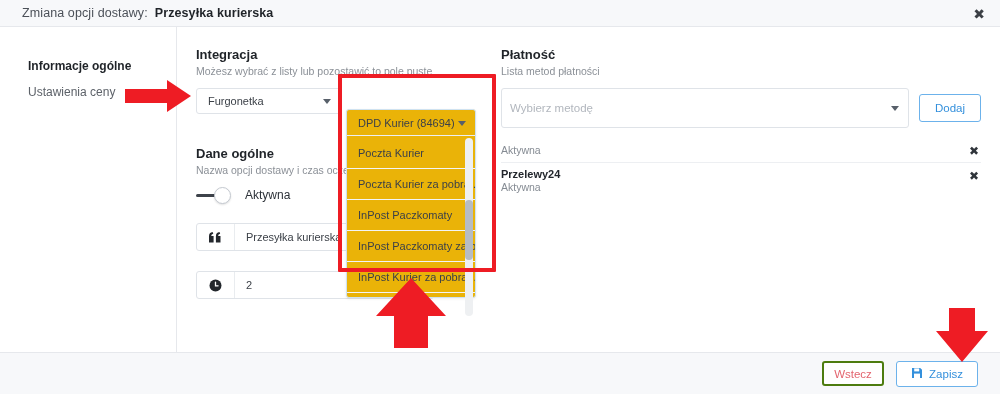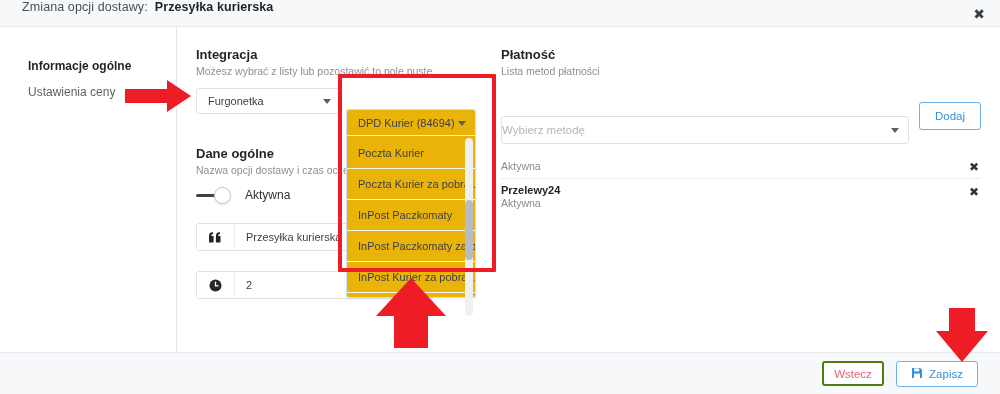--- a/index.html
+++ b/index.html
@@ -14,21 +14,21 @@
     width: 1000px; height: 394px;
     background: #ffffff;
   }
 
   
   .header {
     position: absolute; left: 0; top: 0;
     width: 1000px; height: 27px;
     background: #f7f8fa;
     border-bottom: 1px solid #e6e8ec;
-    display: flex; align-items: flex-start;
+    display: flex; align-items: center;
   }
   .header-title-wrap {
     display: flex; align-items: baseline; gap: 7px;
     margin-left: 22px;
   }
   .header-prefix {
     font-size: 12.5px; color: #4b5058; letter-spacing: .1px;
   }
   .header-name {
     font-size: 12.5px; color: #1f2328; font-weight: bold; letter-spacing: .1px;
@@ -126,25 +126,25 @@
   }
   .input-field {
     flex: 1; display: flex; align-items: center;
     padding-left: 11px; font-size: 11px; color: #3c4148;
   }
 
   
   .pay-row { display: flex; align-items: center; gap: 10px; }
   .pay-select {
     position: relative;
-    flex: 1; height: 28px;
+    flex: 1; height: 40px;
     border: 1px solid #dfe3e8; border-radius: 3px;
     background: #fff;
-    display: flex; align-items: center; padding: 0 20px 0 0;
-    font-size: 11.5px; color: #b2b7be; cursor: pointer; margin-top: 28px;
+    display: flex; align-items: center; padding: 0 20px 0 8px;
+    font-size: 11.5px; color: #b2b7be; cursor: pointer;
   }
   .btn-add {
     width: 62px; height: 28px;
     border: 1px solid #6cb2eb; border-radius: 3px;
     background: #fff; color: #3490dc;
     font-size: 11.5px; font-family: inherit;
     display: flex; align-items: center; justify-content: center;
     cursor: pointer;
   }
   .pay-list { margin-top: 10px; }

